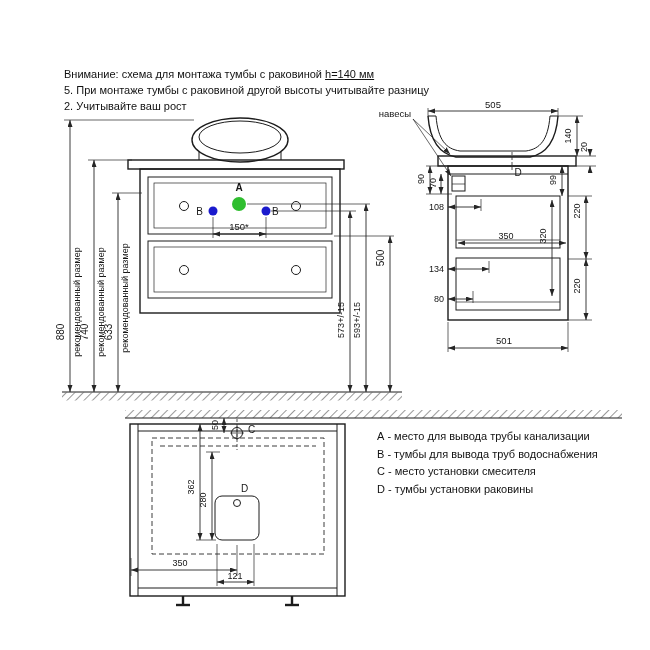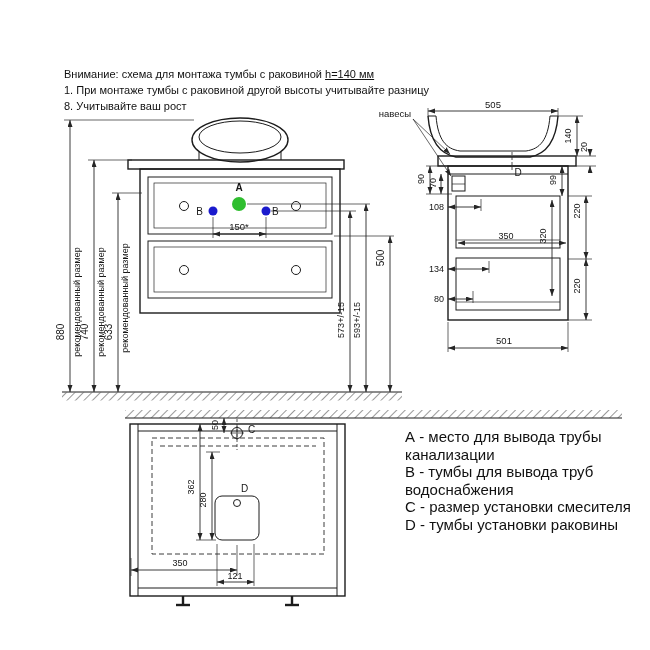--- a/index.html
+++ b/index.html
@@ -1,21 +1,21 @@
 <!DOCTYPE html>
 <html><head>
 <meta charset="utf-8">
 <style>
   html,body{margin:0;padding:0;background:#fff;}
   #stage{position:relative;width:650px;height:650px;background:#fff;overflow:hidden;
          font-family:"Liberation Sans","DejaVu Sans",sans-serif;color:#111;}
   #drawing{position:absolute;left:0;top:0;}
   #header{position:absolute;left:64px;top:66px;font-size:11px;line-height:16px;color:#111;}
   #header .u{text-decoration:underline;}
-  #legend{position:absolute;left:357px;top:428px;font-size:15px;line-height:17.5px;color:#111;padding-left:48px;}
+  #legend{position:absolute;left:329px;top:428px;font-size:11px;line-height:17.5px;color:#111;padding-left:48px;}
   svg text{font-family:"Liberation Sans","DejaVu Sans",sans-serif;fill:#151515;}
   .t9{font-size:9px;} .t95{font-size:9.5px;} .t10{font-size:10px;}
   .o {fill:none;stroke:#1c1c1c;stroke-width:1.4;}
   .o2{fill:none;stroke:#1c1c1c;stroke-width:1;}
   .dim{fill:none;stroke:#262626;stroke-width:0.9;}
   .ext{fill:none;stroke:#262626;stroke-width:0.7;}
   .dash{fill:none;stroke:#262626;stroke-width:0.9;stroke-dasharray:5 3;}
   .dash2{fill:none;stroke:#262626;stroke-width:0.8;stroke-dasharray:3 2;}
 </style>
 </head>
@@ -262,24 +262,24 @@
         <line x1="183" y1="596" x2="183" y2="604"></line>
         <line x1="176" y1="605" x2="190" y2="605"></line>
         <line x1="292" y1="596" x2="292" y2="604"></line>
         <line x1="285" y1="605" x2="299" y2="605"></line>
       </g>
     </g>
   </svg>
 
   <div id="header">
     <div><span>Внимание: схема для монтажа тумбы с раковиной </span><span class="u">h=140 мм</span></div>
-    <div>1. При монтаже тумбы с раковиной другой высоты учитывайте разницу</div>
-    <div>8. Учитывайте ваш рост</div>
+    <div>5. При монтаже тумбы с раковиной другой высоты учитывайте разницу</div>
+    <div>2. Учитывайте ваш рост</div>
   </div>
 
   <div id="legend">
     <div>А - место для вывода трубы канализации</div>
     <div>B - тумбы для вывода труб водоснабжения</div>
-    <div>C - размер установки смесителя</div>
+    <div>C - место установки смесителя</div>
     <div>D - тумбы установки раковины</div>
   </div>
 
 </div>
 
 </body></html>

